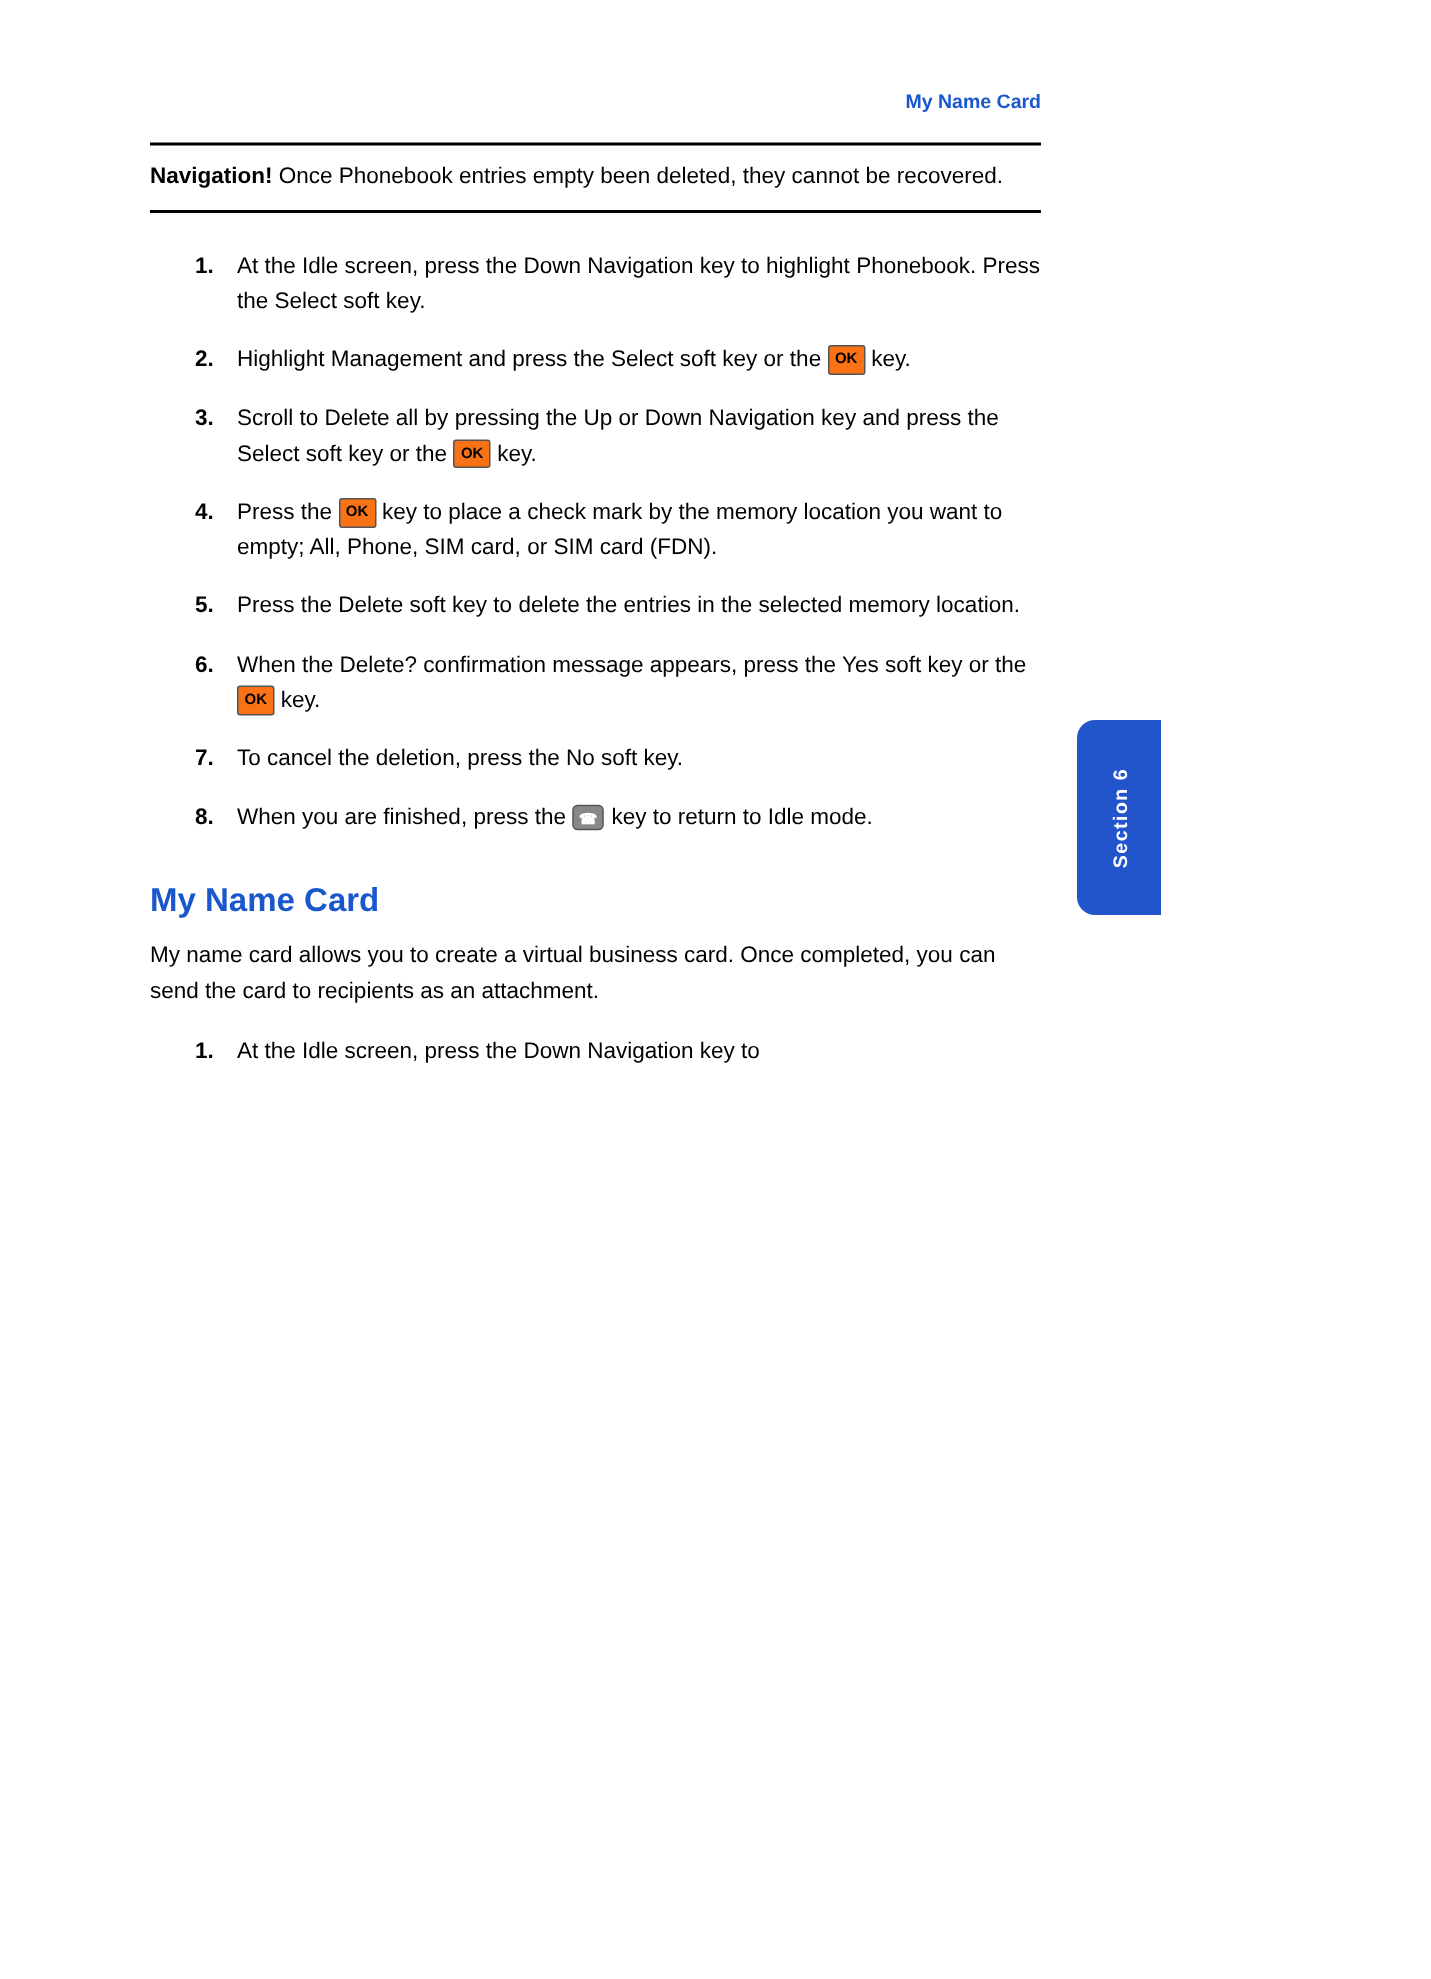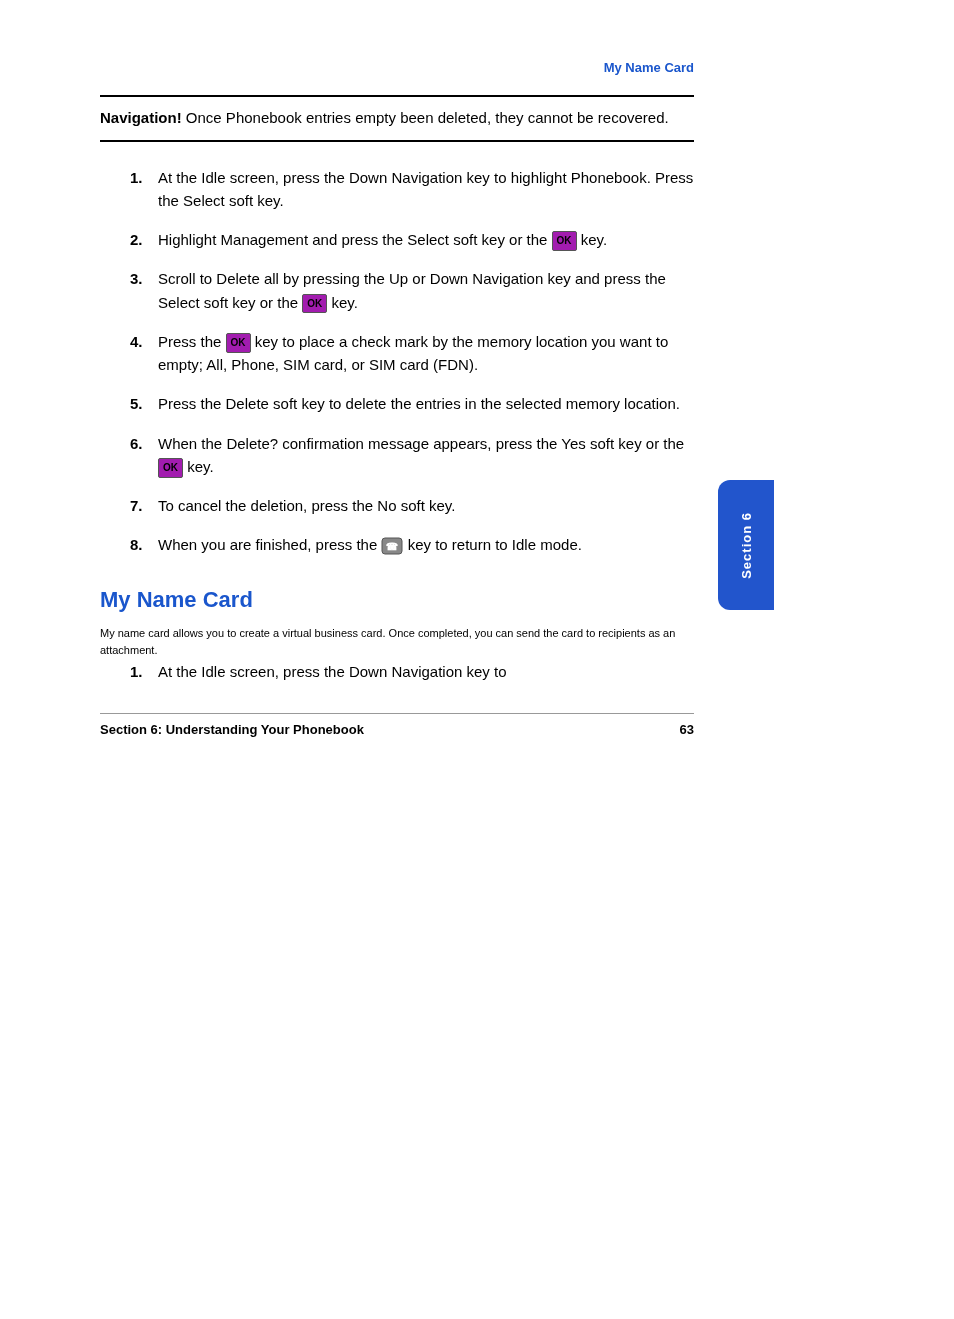--- a/index.html
+++ b/index.html
@@ -75,21 +75,21 @@
     }
 
     .step-content strong {
       font-weight: normal;
       text-align: center;
     }
 
     .ok-key {
       display: inline-block;
       border: 1px solid #555;
-      background: #a21caf;
+      background: #f97316;
       font-size: 10px;
       padding: 1px 4px;
       border-radius: 2px;
       vertical-align: middle;
       font-weight: bold;
       color: #000;
     }
 
     .end-key {
       display: inline-block;
@@ -107,22 +107,23 @@
     }
 
     .section-heading {
       color: #1a56cc;
       font-size: 22px;
       font-weight: bold;
       margin: 28px 0 12px 0;
     }
 
     .section-intro {
-      font-size: 11px;
+      font-size: 15px;
       line-height: 1.6;
+      margin-bottom: 16px;
     }
 
     .footer-text {
       font-size: 13px;
       font-weight: bold;
       color: #000;
       text-align: center;
     }
 
     .footer-page {
@@ -250,22 +251,18 @@
     <ol class="steps-list">
       <li>
         <span class="step-number">1.</span>
         <span class="step-content">
           At the Idle screen, press the <strong>Down</strong> Navigation key to
         </span>
       </li>
     </ol>
   </div>
 
-  <div class="footer-row">
-    <span class="footer-text">Section 6: Understanding Your Phonebook</span>
-    <span class="footer-page">63</span>
-  </div>
 
   <div class="section-tab">
     <span class="section-tab-text">Section 6</span>
   </div>
 
 </div>
 
 </body></html>

